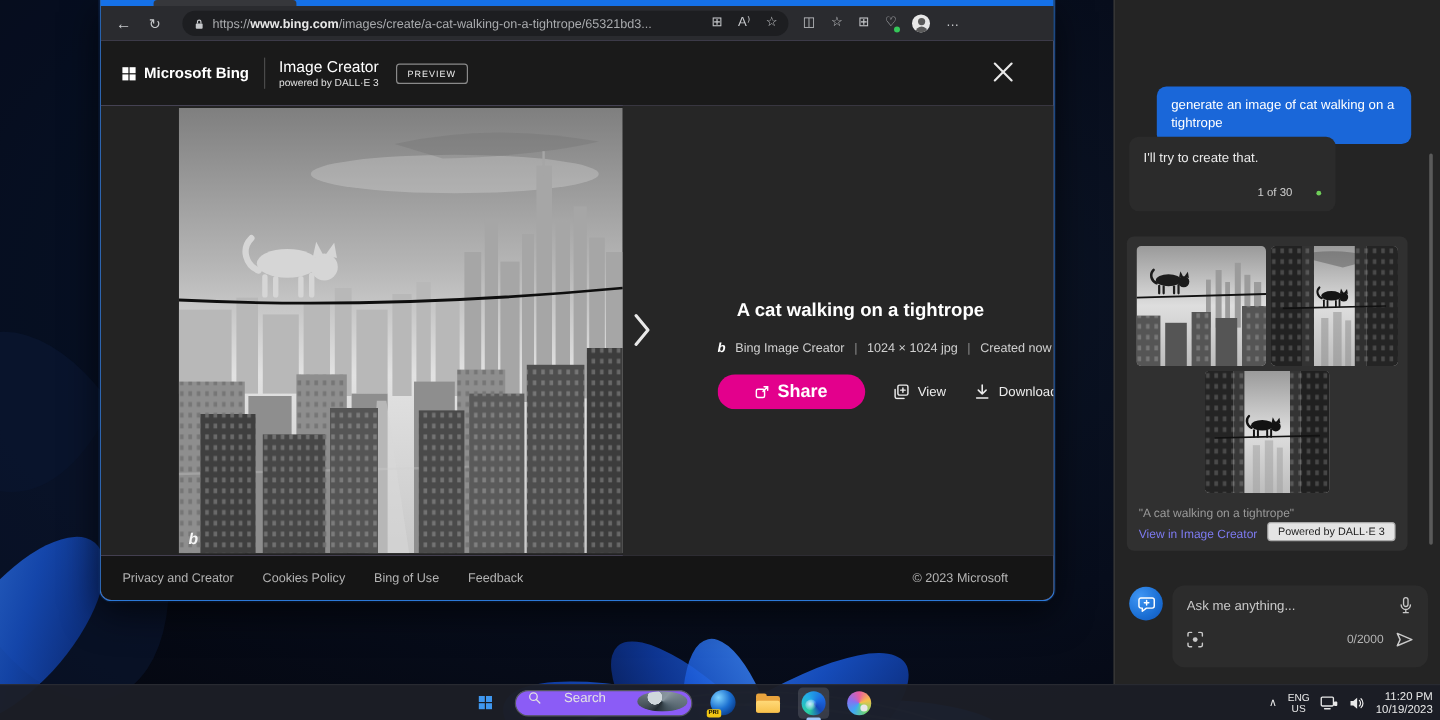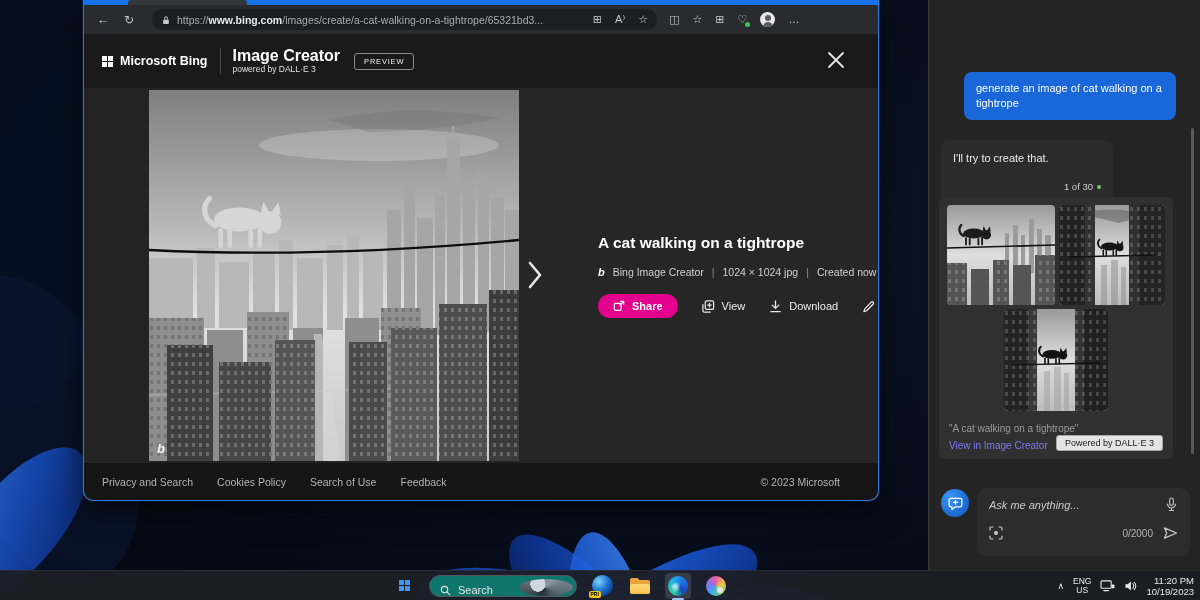--- a/index.html
+++ b/index.html
@@ -33,88 +33,88 @@
   .avatar::before{content:"";position:absolute;left:4.5px;top:2.5px;width:6px;height:6px;border-radius:50%;background:#5a5a5a;}
   .avatar::after{content:"";position:absolute;left:2.5px;top:9.5px;width:10px;height:7px;border-radius:5px 5px 0 0;background:#5a5a5a;}
 
   
   .page{position:absolute;left:0;right:0;top:34px;bottom:0;background:#c4b5fd;}
   .ic-header{position:relative;height:54px;background:#1a1a1a;display:flex;align-items:center;padding:0 18px;}
   .mslogo{display:grid;grid-template-columns:5px 5px;grid-template-rows:5px 5px;gap:1px;margin-right:7px;}
   .mslogo i{background:#fff;}
   .brand{color:#fff;font-size:12.5px;font-weight:600;}
   .hdr-divider{width:1px;height:26px;background:#4a4a4a;margin:0 12px;}
-  .app-title{color:#fff;font-size:16px;font-weight:700;line-height:13px;}
+  .app-title{color:#fff;font-size:13px;font-weight:400;line-height:13px;}
   .app-sub{color:#e0e0e0;font-size:8.5px;margin-top:2px;}
   .preview-badge{margin-left:14px;border:1px solid #8a8a8a;border-radius:3px;padding:3px 9px;
     font-size:7.5px;letter-spacing:.8px;color:#f0f0f0;}
   .close-x{position:absolute;right:32px;top:16px;width:20px;height:20px;}
   .ic-main{position:absolute;left:0;right:0;top:54px;bottom:37px;background:#232323;}
   .hero-image{position:absolute;left:65px;top:2px;width:370px;height:371px;}
   .hero-image svg{display:block;width:100%;height:100%;}
   .right-panel{position:absolute;left:435px;top:0;right:0;bottom:0;background:#262626;}
   .next-chevron{position:absolute;left:8px;top:172px;}
   .details{position:absolute;left:79px;top:146px;right:0;overflow:hidden;}
-  .hero-title{margin:0;color:#fff;font-size:15.5px;font-weight:700;white-space:nowrap;}
+  .hero-title{margin:16px;color:#fff;font-size:15.5px;font-weight:700;white-space:nowrap;}
   .meta-row{display:flex;align-items:center;gap:8px;margin-top:14px;color:#d0d0d0;font-size:10.5px;white-space:nowrap;}
   .meta-b{font-weight:700;font-style:italic;font-size:11px;color:#fff;}
   .meta-sep{color:#8a8a8a;}
   .btn-row{display:flex;align-items:center;gap:24px;margin-top:16px;white-space:nowrap;}
   .share-btn{display:inline-flex;align-items:center;gap:7px;background:#e3008c;color:#fff;
-    font-size:11px;font-weight:600;padding:6px 15px;border-radius:16px;text-align:center;}
+    font-size:15px;font-weight:600;padding:6px 31px;border-radius:16px;text-align:center;}
   .flat-btn{display:inline-flex;align-items:center;gap:7px;color:#ececec;font-size:11px;}
   .ic-footer{position:absolute;left:0;right:0;bottom:0;height:37px;background:#151515;
     display:flex;align-items:center;padding:0 18px 0 18px;gap:24px;font-size:10.5px;color:#b3b3b3;}
   .copyright{margin-left:auto;padding-right:20px;}
 
   
   .sidebar{position:absolute;left:928px;top:0;width:272px;height:570px;background:#242424;
     border-left:1px solid #3a3a3a;z-index:1;}
   .user-bubble{position:absolute;right:24px;top:72px;width:212px;background:#1a67d9;border-radius:8px;
     padding:9px 12px;color:#fff;font-size:11px;line-height:15px;}
-  .bot-bubble{position:absolute;left:12px;top:140px;width:172px;background:#2b2b2b;border-radius:8px;
+  .bot-bubble{position:absolute;left:12px;top:114px;width:172px;background:#2b2b2b;border-radius:8px;
     padding:11px 12px 8px;color:#eaeaea;font-size:11px;line-height:14px;}
-  .result-counter{display:flex;align-items:center;justify-content:flex-end;gap:4px;
+  .result-counter{display:flex;align-items:center;justify-content:flex-end;gap:20px;
     margin-top:15px;font-size:9.5px;color:#cfcfcf;}
   .result-counter .gdot{width:4px;height:4px;border-radius:50%;background:#6fce59;}
   .images-card{position:absolute;left:10px;top:197px;width:234px;height:262px;background:#303030;border-radius:6px;}
   .thumb{position:absolute;border-radius:4px;overflow:hidden;}
   .thumb svg{display:block;width:100%;height:100%;}
   .thumb-a{left:8px;top:8px;width:108px;height:100px;}
   .thumb-b{left:120px;top:8px;width:106px;height:100px;}
   .thumb-c{left:65px;top:112px;width:104px;height:102px;}
   .card-caption{position:absolute;left:10px;top:226px;font-size:10px;color:#999;}
   .card-link{position:absolute;left:10px;top:243px;font-size:10px;color:#7d7af0;}
   .dalle-badge{position:absolute;right:10px;top:238px;background:#e4e4e4;border:1px solid #a8a8a8;
     border-radius:3px;padding:2px 8px;font-size:9px;color:#1b1b1b;}
   .new-topic-btn{position:absolute;left:12px;top:489px;width:28px;height:28px;border-radius:50%;
     background:radial-gradient(circle at 32% 30%, #3f96f5, #1b6fd4 60%, #0f54b8);display:flex;align-items:center;justify-content:center;}
   .chat-input-card{position:absolute;left:48px;top:488px;right:10px;height:68px;background:#2c2c2c;border-radius:10px;padding:9px 12px;}
   .chat-row1{display:flex;align-items:center;}
-  .ask-input{flex:1;background:transparent;border:none;outline:none;color:#c9c9c9;font-size:11px;padding:0;font-style:italic;}
+  .ask-input{flex:1;background:transparent;border:none;outline:none;color:#c9c9c9;font-size:11px;padding:0;}
   .ask-input::placeholder{color:#c9c9c9;}
   .chat-row2{display:flex;align-items:center;margin-top:14px;gap:10px;}
   .char-counter{margin-left:auto;font-size:10px;color:#b5b5b5;}
   .side-scrollbar{position:absolute;right:6px;top:128px;width:3px;height:326px;border-radius:2px;background:#5a5a5a;}
 
   
   .build-watermark{position:absolute;right:272px;bottom:34px;z-index:2;text-align:right;
     color:rgba(255,255,255,.85);font-size:10px;line-height:13px;text-shadow:0 1px 2px rgba(0,0,0,.6);}
 
   
   .taskbar{position:absolute;left:0;right:0;bottom:0;height:30px;z-index:3;
     background:rgba(28,30,38,.96);border-top:1px solid rgba(255,255,255,.06);}
   .tb-center{position:absolute;left:391px;top:0;height:100%;display:flex;align-items:center;gap:12px;}
   .tb-slot{width:26px;height:26px;display:flex;align-items:center;justify-content:center;position:relative;border-radius:4px;}
   .tb-slot.active{background:rgba(255,255,255,.13);}
   .tb-slot.active::after{content:"";position:absolute;bottom:-2px;left:7px;width:12px;height:3px;border-radius:2px;background:#9fc5f8;}
   .start-grid{display:grid;grid-template-columns:5px 5px;grid-template-rows:5px 5px;gap:1px;}
   .start-grid i{background:#3f97ef;}
-  .search-pill{width:148px;height:22px;background:#0f766e;border:1px solid #54565e;border-radius:12px;
-    display:flex;align-items:flex-end;padding:0 3px 0 10px;gap:7px;}
+  .search-pill{width:148px;height:22px;background:#8b5cf6;border:1px solid #54565e;border-radius:12px;
+    display:flex;align-items:flex-start;padding:0 3px 0 10px;gap:19px;}
   .search-pill span{font-size:11px;color:#e3e3e3;flex:1;}
   .search-globe{width:17px;height:17px;border-radius:50%;
     background:radial-gradient(circle at 35% 30%, #cfd8dc 0 20%, transparent 21%),
       conic-gradient(from 40deg, #8a97a0, #4a5a64, #222c32, #7b8891, #8a97a0);}
   .edgepre-ic{width:21px;height:21px;border-radius:50%;
     background:radial-gradient(circle at 32% 30%, #7fd4ff, #1b6fd0 48%, #0a3f8f 78%, #072a66);position:relative;}
   .pre-badge{position:absolute;left:-3px;bottom:-2px;background:#f2c614;color:#000;font-size:5px;font-weight:700;
     padding:1px 2px;border-radius:2px;line-height:1;}
   .folder-ic{position:relative;width:20px;height:16px;}
   .folder-ic .back{position:absolute;inset:0;top:2px;background:#e8a33d;border-radius:2px;}
@@ -364,23 +364,23 @@
                   <path d="M2,12.5 L3,9.5 L10,2.2 a1.5,1.5 0 0 1 2.1,2.1 L5,11.6 Z" fill="none" stroke="#ececec" stroke-width="1.3" stroke-linejoin="round"></path>
                 </svg>
 
               </span>
             </div>
           </div>
         </div>
       </div>
 
       <div class="ic-footer">
-        <span>Privacy and Search</span>
+        <span>Privacy and Creator</span>
         <span>Cookies Policy</span>
-        <span>Search of Use</span>
+        <span>Bing of Use</span>
         <span>Feedback</span>
         <span class="copyright">© 2023 Microsoft</span>
       </div>
     </div>
   </div>
 
   <div class="sidebar">
     <div class="user-bubble">generate an image of cat walking on a tightrope</div>
 
     <div class="bot-bubble">

